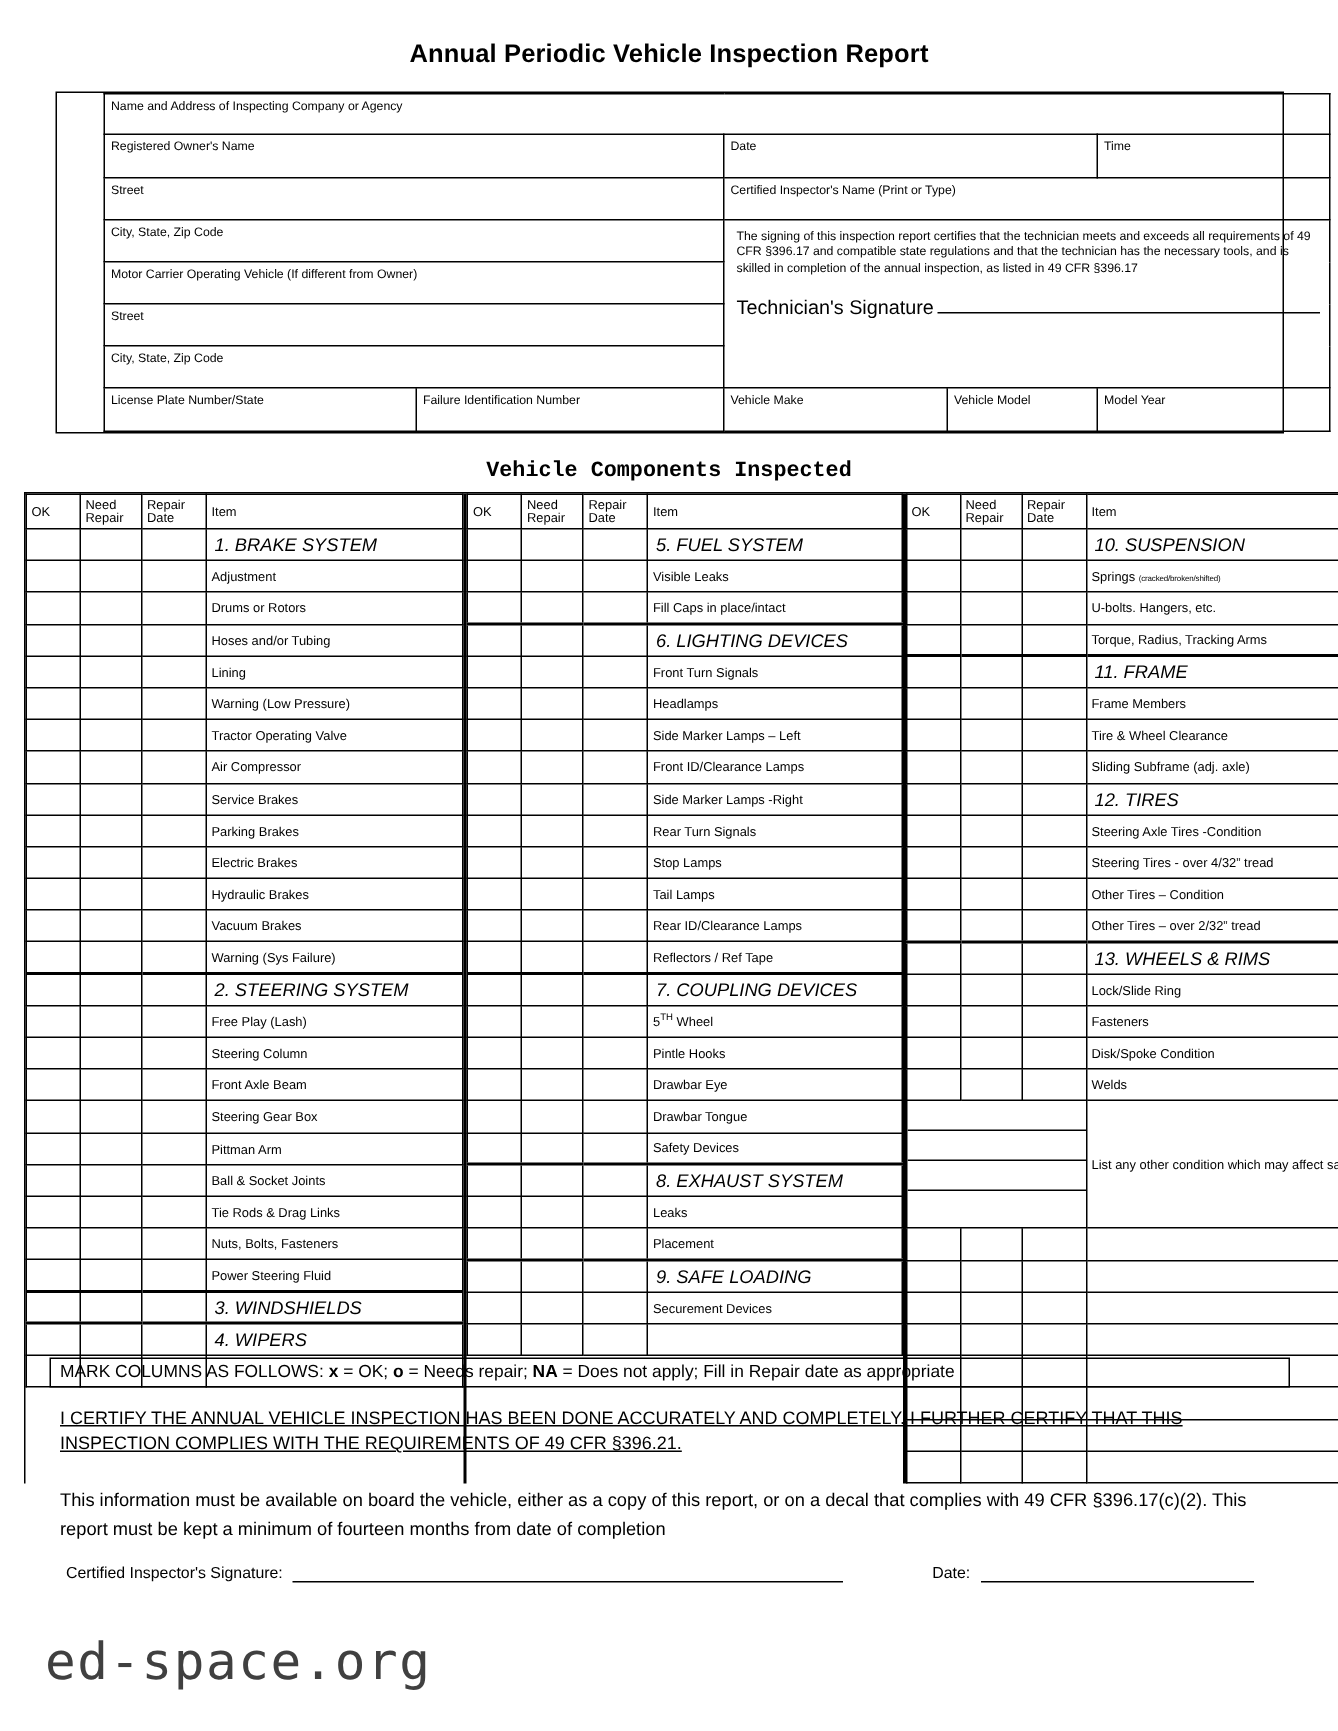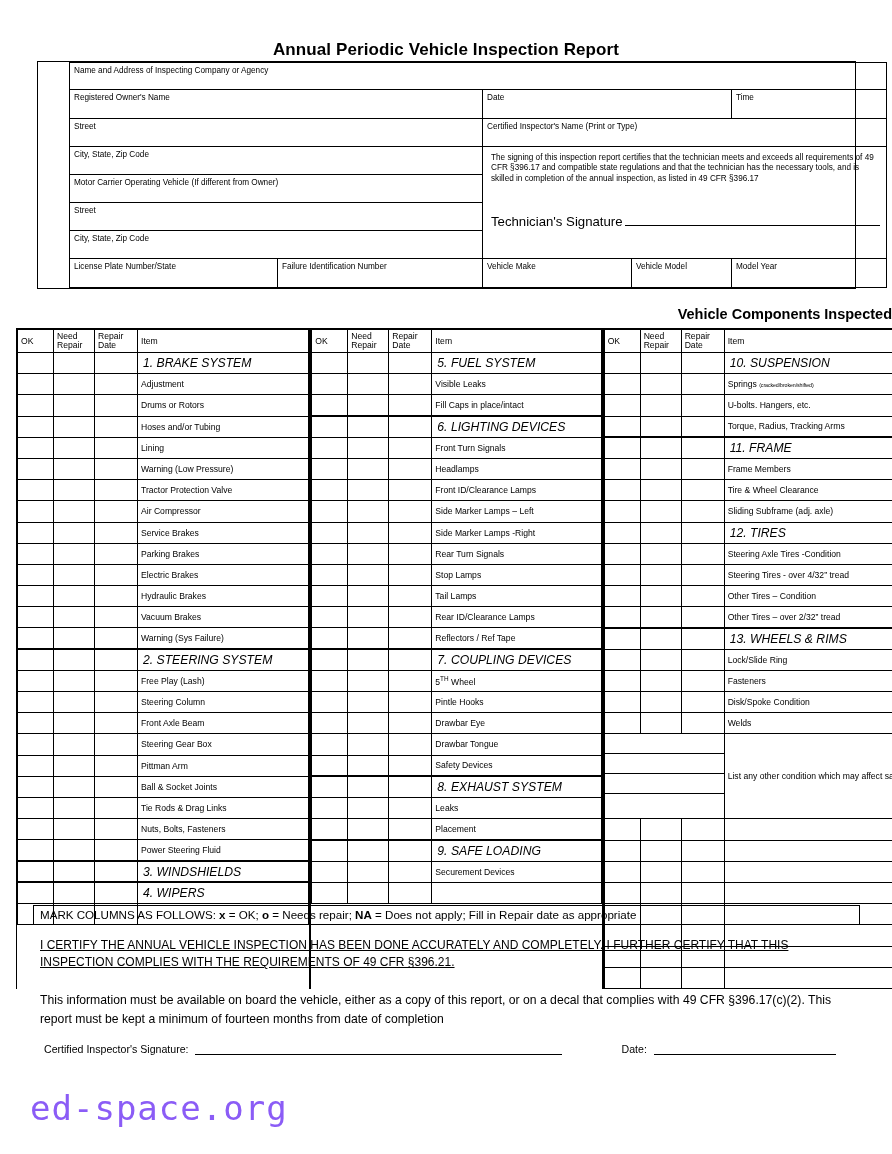--- a/index.html
+++ b/index.html
@@ -18,21 +18,21 @@
   .page { position: relative; width: 892px; height: 1154px; }
 
   
   .doc-title {
     text-align: center;
     font-size: 17px;
     font-weight: bold;
     letter-spacing: .1px;
     margin: 0;
     position: absolute;
-    left: 0; right: 0; top: 40px;
+    left: 0; right: 0; top: 26px;
   }
 
   
   .hdr-wrap {
     position: absolute;
     left: 37px; top: 61px;
     width: 819px;
     border: 1.6px solid #000;
     padding-left: 31px;
   }
@@ -59,38 +59,39 @@
   .h-r8 { height: 29px; }
 
   .cert-cell {
     font-size: 11.7px;
     line-height: 1.47;
     padding: 6px 8px 4px 8px !important;
     vertical-align: top;
   }
   .tech-sig {
     font-size: 13.2px;
-    margin-top: 30px;
+    margin-top: 13px;
     white-space: nowrap;
   }
   .tech-sig .rule {
     display: inline-block;
     border-bottom: 1px solid #000;
     width: 255px;
     vertical-align: baseline;
     margin-left: 2px;
   }
 
   
   .sec-title {
     position: absolute;
     left: 0; right: 0; top: 306px;
-    text-align: right;
+    text-align: center;
     font-size: 14.5px;
     font-weight: bold;
+    font-family: Liberation Mono, monospace;
   }
 
   
   .comp-wrap {
     position: absolute;
     left: 16px; top: 328px;
     width: 879px;
     border: 1.6px solid #000;
     border-bottom: none;
   }
@@ -194,21 +195,21 @@
   .sig-line-1 { width: 367px; margin-left: 6px; }
   .sig-gap { display: inline-block; width: 60px; }
   .sig-line-2 { width: 182px; margin-left: 7px; }
 
   
   .watermark {
     position: absolute;
     left: 30px; top: 1088px;
     font-family: "DejaVu Sans Mono", "Liberation Mono", monospace;
     font-size: 34px;
-    color: #8b5cf6;
+    color: #404040;
     letter-spacing: 1px;
   }
 </style>
 </head>
 <body>
 
 <div class="page">
 
   <div class="doc-title">Annual Periodic Vehicle Inspection Report</div>
 
@@ -347,21 +348,21 @@
               <tr>
                 <td></td>
                 <td></td>
                 <td></td>
                 <td class="item">Warning (Low Pressure)</td>
               </tr>
               <tr>
                 <td></td>
                 <td></td>
                 <td></td>
-                <td class="item">Tractor Protection Valve</td>
+                <td class="item">Tractor Operating Valve</td>
               </tr>
               <tr>
                 <td></td>
                 <td></td>
                 <td></td>
                 <td class="item">Air Compressor</td>
               </tr>
               <tr>
                 <td></td>
                 <td></td>
@@ -529,27 +530,27 @@
               <tr>
                 <td></td>
                 <td></td>
                 <td></td>
                 <td class="item">Headlamps</td>
               </tr>
               <tr>
                 <td></td>
                 <td></td>
                 <td></td>
+                <td class="item">Side Marker Lamps – Left</td>
+              </tr>
+              <tr>
+                <td></td>
+                <td></td>
+                <td></td>
                 <td class="item">Front ID/Clearance Lamps</td>
-              </tr>
-              <tr>
-                <td></td>
-                <td></td>
-                <td></td>
-                <td class="item">Side Marker Lamps – Left</td>
               </tr>
               <tr>
                 <td></td>
                 <td></td>
                 <td></td>
                 <td class="item">Side Marker Lamps -Right</td>
               </tr>
               <tr>
                 <td></td>
                 <td></td>

